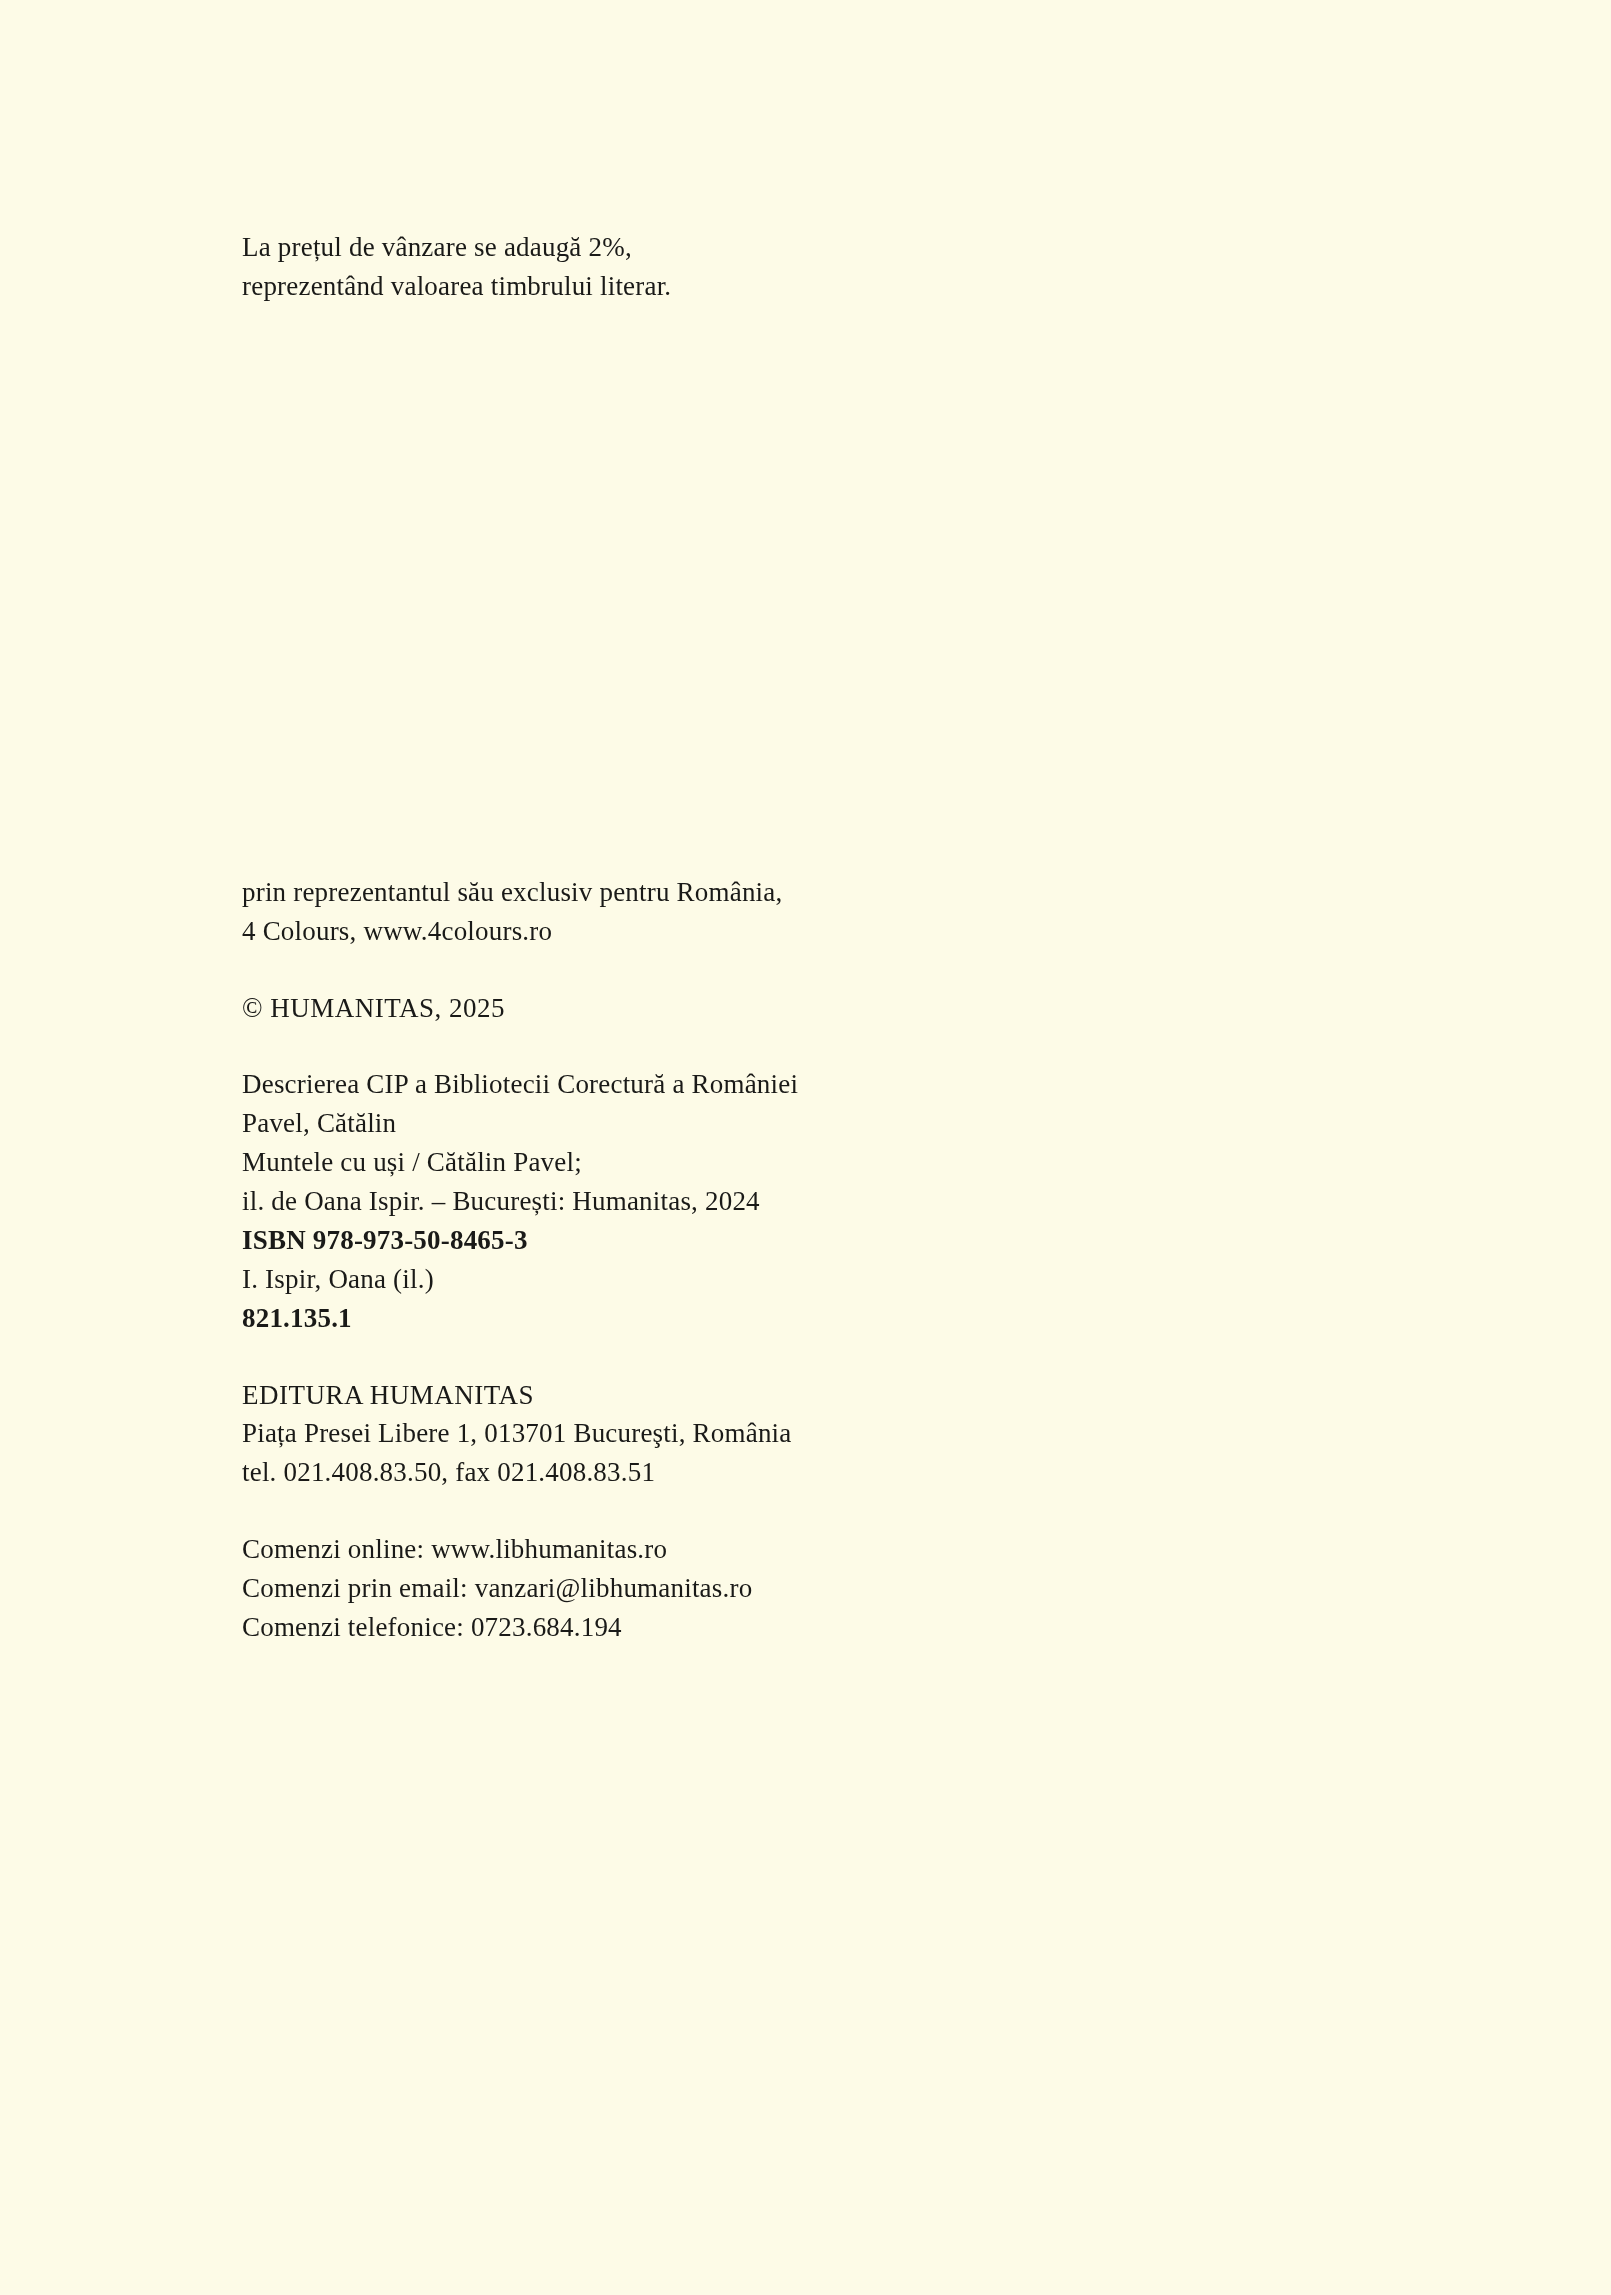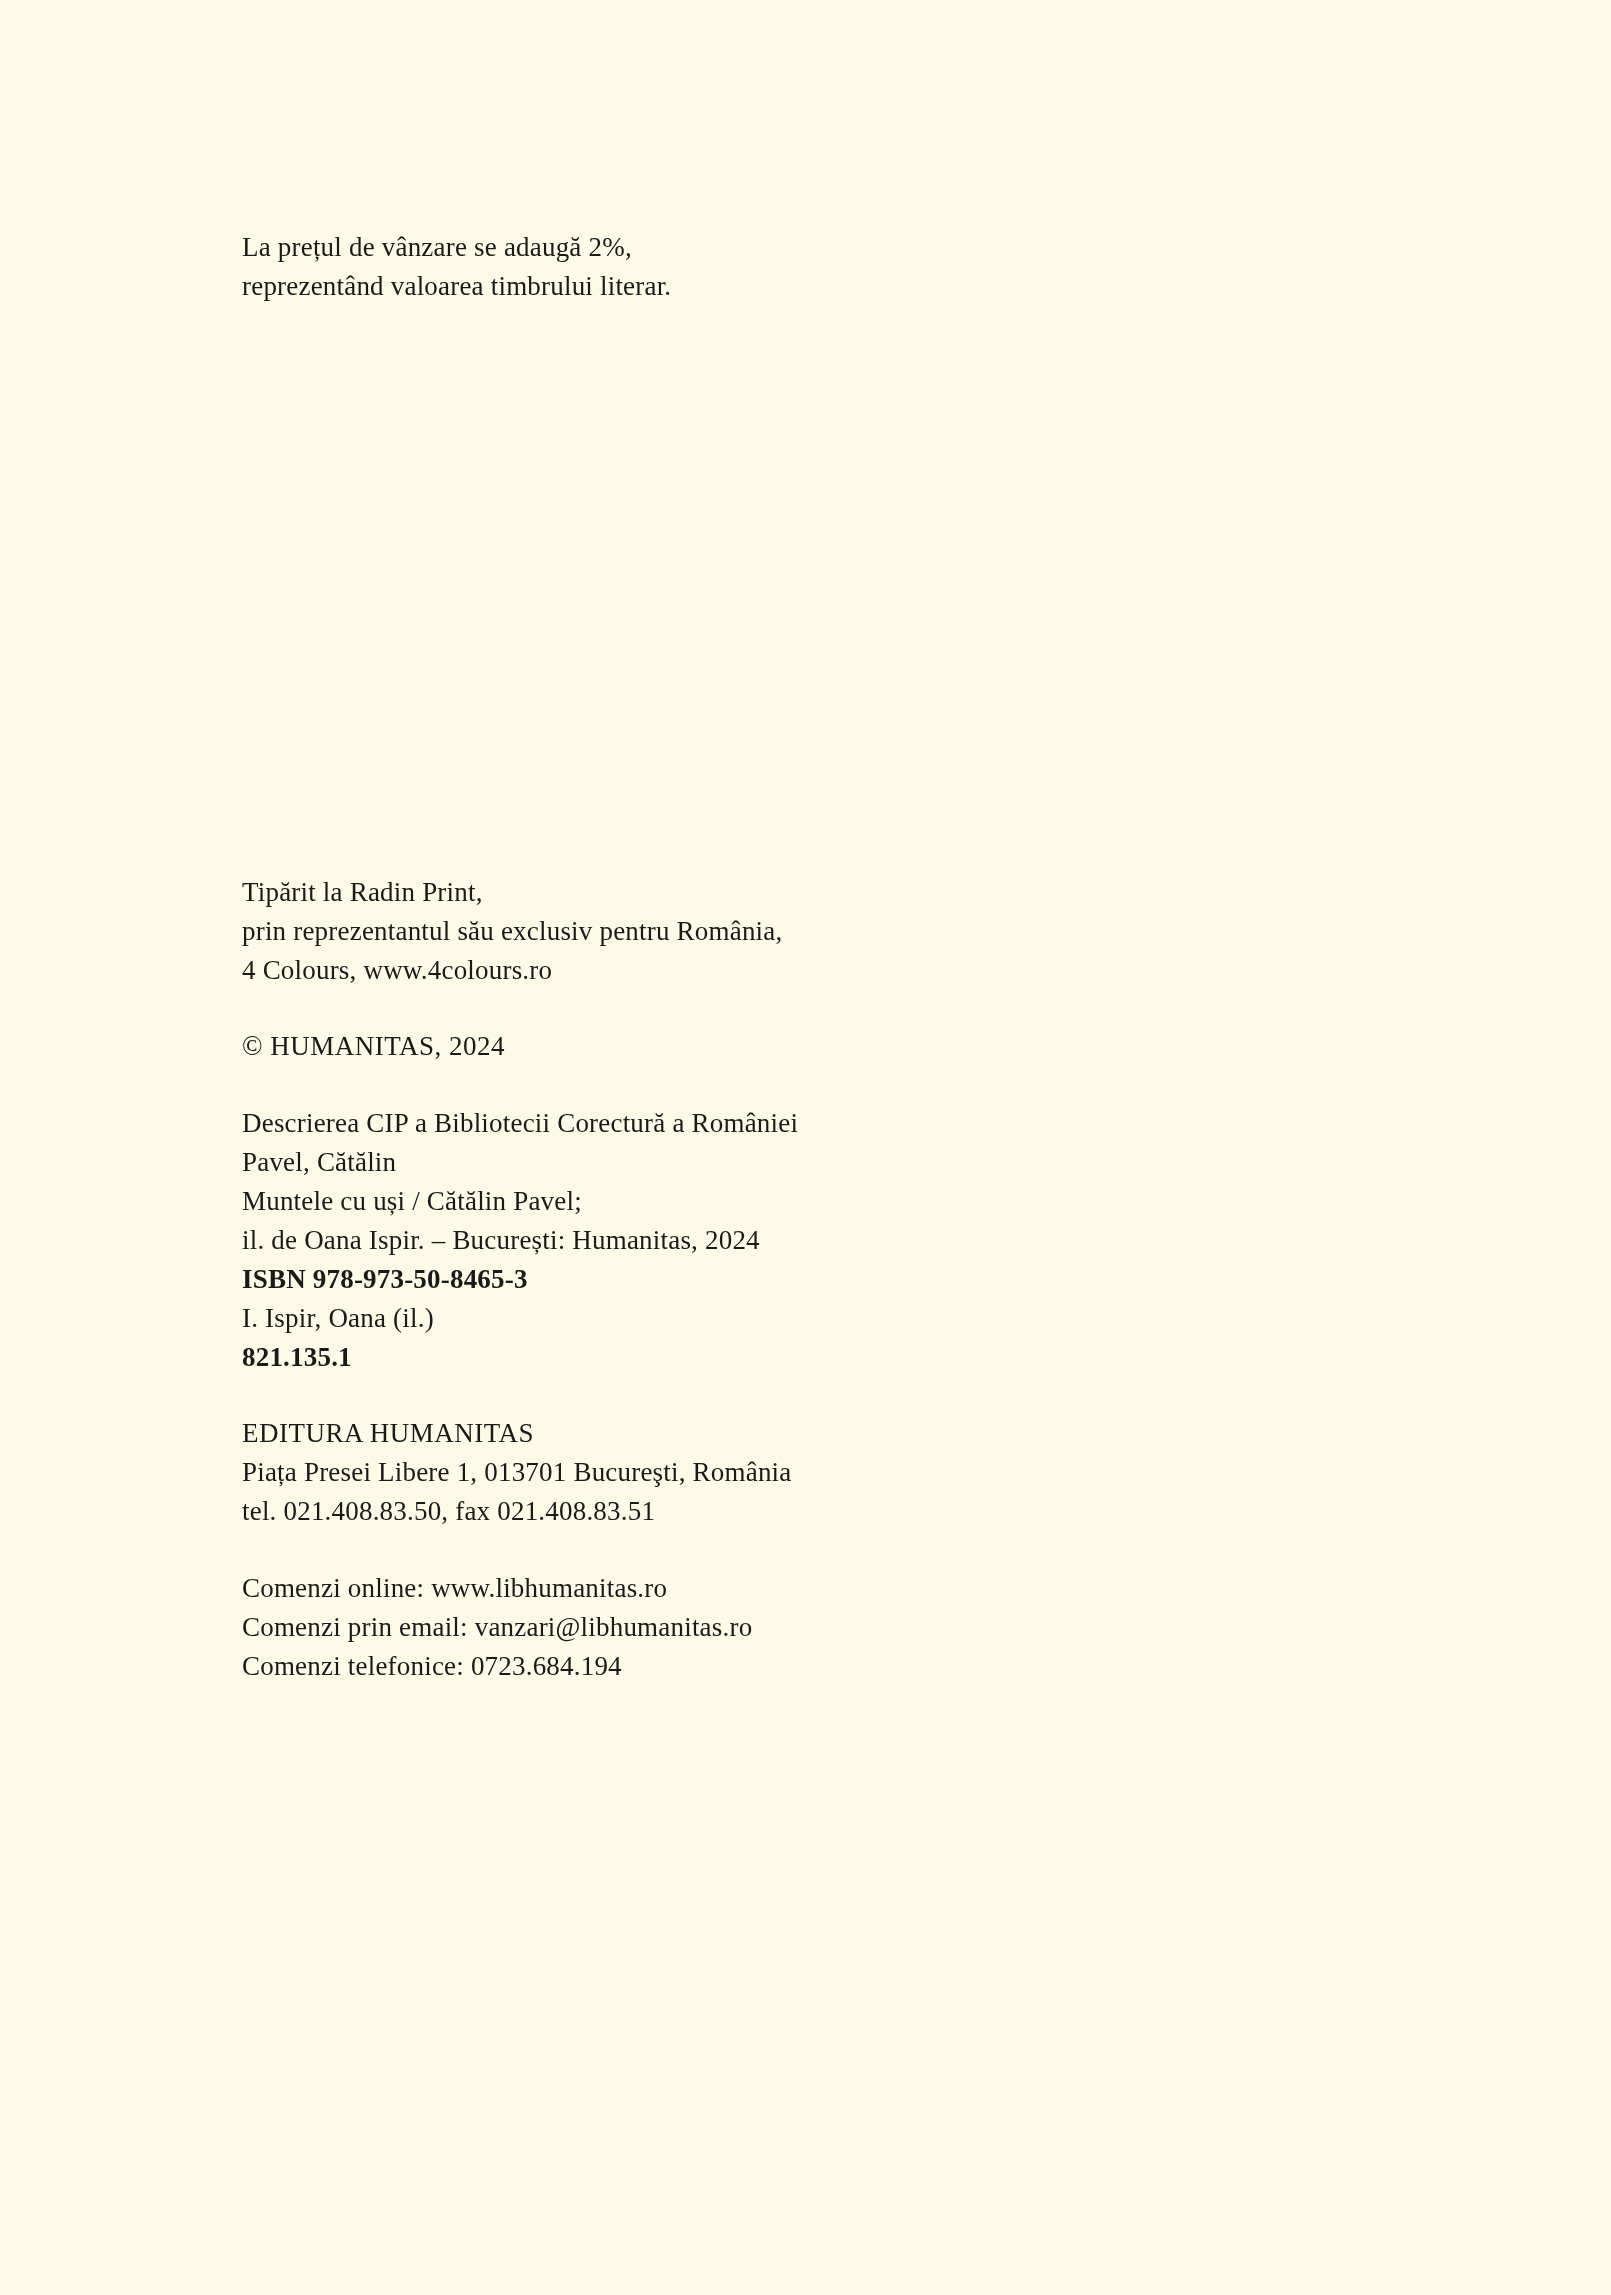--- a/index.html
+++ b/index.html
@@ -57,29 +57,28 @@
       <div class="line">La prețul de vânzare se adaugă 2%,</div>
       <div class="line">reprezentând valoarea timbrului literar.</div>
     </div>
 
     <div class="gap-huge"></div>
 
 
     <div class="gap-med"></div>
 
     <div class="block">
-      <div class="line">Tipărit la Radin Print,</div>
       <div class="line">prin reprezentantul său exclusiv pentru România,</div>
       <div class="line">4 Colours, www.4colours.ro</div>
     </div>
 
     <div class="gap-med"></div>
 
     <div class="block">
-      <div class="line caps">© HUMANITAS, 2024</div>
+      <div class="line caps">© HUMANITAS, 2025</div>
     </div>
 
     <div class="gap-med"></div>
 
     <div class="block">
       <div class="line">Descrierea CIP a Bibliotecii Corectură a României</div>
       <div class="line">Pavel, Cătălin</div>
       <div class="line">Muntele cu uși / Cătălin Pavel;</div>
       <div class="line">il. de Oana Ispir. – București: Humanitas, 2024</div>
       <div class="line mono-ish">ISBN 978-973-50-8465-3</div>

